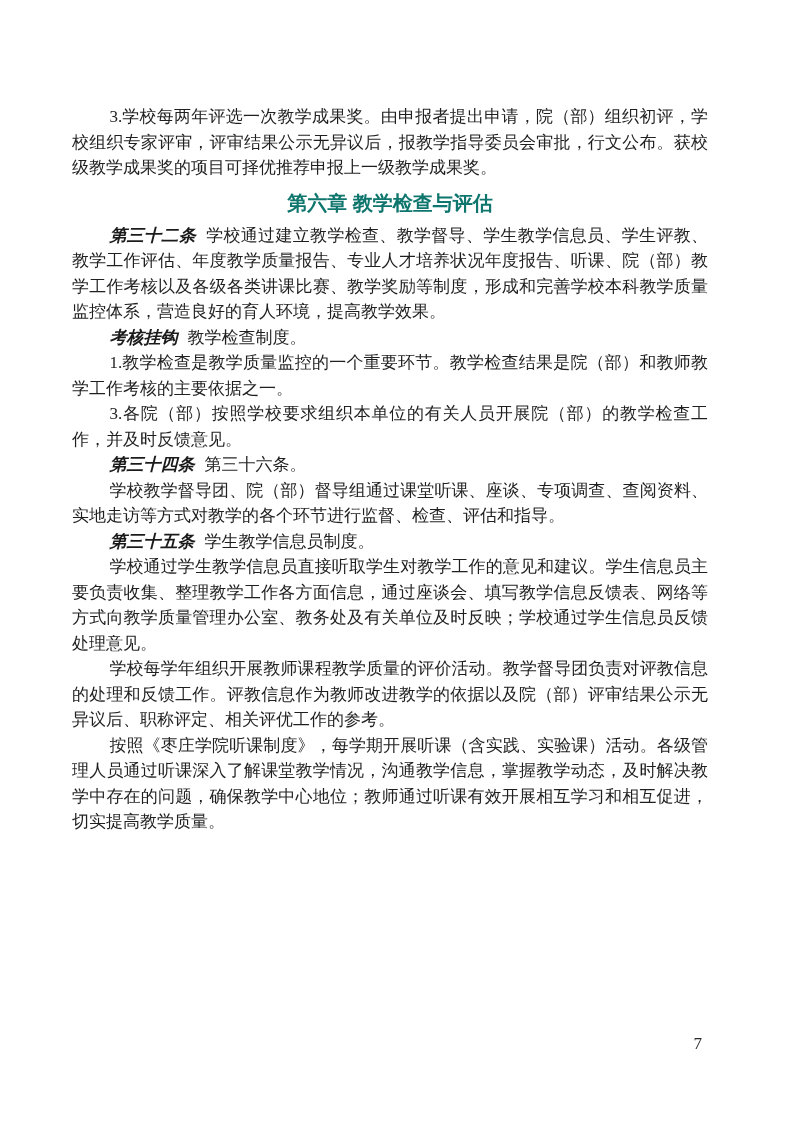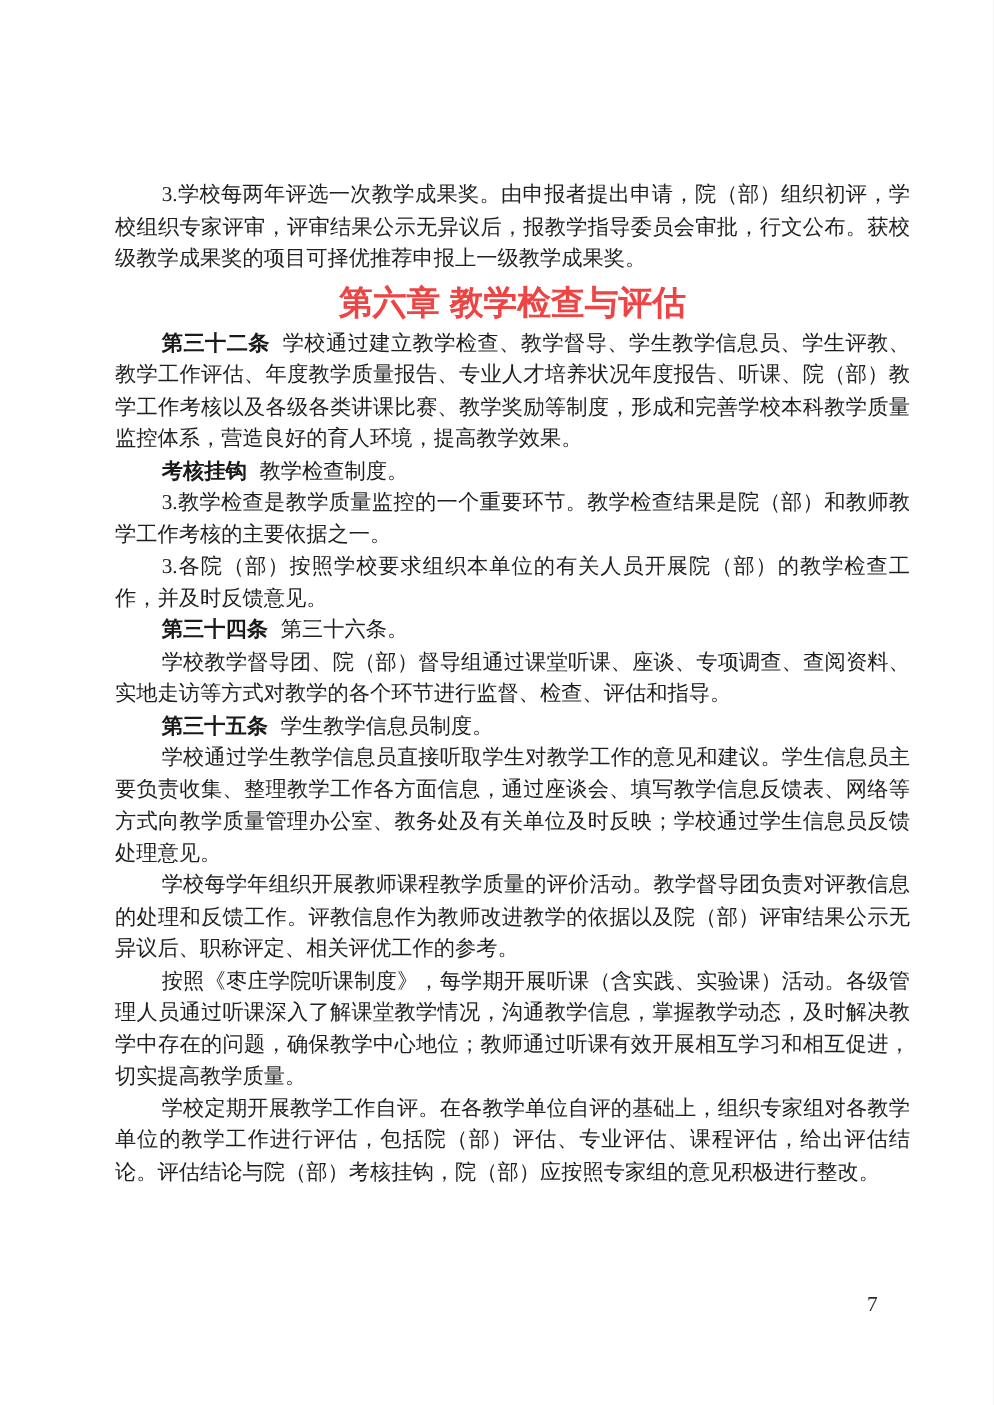--- a/index.html
+++ b/index.html
@@ -9,46 +9,46 @@
     height: 1124px;
     margin: 0 auto;
     background: #ffffff;
     overflow: hidden;
     font-family: "Liberation Serif", "DejaVu Serif", serif;
     color: #1f1f1f;
   }
   .content {
     position: absolute;
     top: 104px;
-    left: 92px;
+    left: 72px;
     width: 636px;
     font-size: 17px;
     line-height: 25.5px;
     text-align: justify;
-    margin-top: 39px;
   }
   p.para {
     margin: 0;
     text-indent: 2.2em;
   }
   h2.chapter-heading {
     margin: 9px 0 7px 0;
-    font-size: 27px;
+    font-size: 20px;
     line-height: 26px;
     font-weight: bold;
     text-align: center;
     text-indent: 0;
     font-family: "Liberation Sans", "DejaVu Sans", sans-serif;
-    color: #ef4444;
+    color: #0f766e;
   }
   .article-label {
     font-weight: bold;
     font-family: "Liberation Sans", "DejaVu Sans", sans-serif;
     margin-right: 0.6em;
     color: #1a1a1a;
+    font-style: italic;
   }
   .page-number {
     position: absolute;
     top: 1031px;
     right: 93px;
     font-size: 17px;
     line-height: 25px;
     color: #2a2a2a;
   }
 </style>
@@ -59,38 +59,37 @@
   <div class="content">
 
     <p class="para">3.学校每两年评选一次教学成果奖。由申报者提出申请，院（部）组织初评，学校组织专家评审，评审结果公示无异议后，报教学指导委员会审批，行文公布。获校级教学成果奖的项目可择优推荐申报上一级教学成果奖。</p>
 
     <h2 class="chapter-heading">第六章 教学检查与评估</h2>
 
     <p class="para"><b class="article-label">第三十二条</b><span>学校通过建立教学检查、教学督导、学生教学信息员、学生评教、教学工作评估、年度教学质量报告、专业人才培养状况年度报告、听课、院（部）教学工作考核以及各级各类讲课比赛、教学奖励等制度，形成和完善学校本科教学质量监控体系，营造良好的育人环境，提高教学效果。</span></p>
 
     <p class="para"><b class="article-label">考核挂钩</b><span>教学检查制度。</span></p>
 
-    <p class="para">3.教学检查是教学质量监控的一个重要环节。教学检查结果是院（部）和教师教学工作考核的主要依据之一。</p>
+    <p class="para">1.教学检查是教学质量监控的一个重要环节。教学检查结果是院（部）和教师教学工作考核的主要依据之一。</p>
 
 
     <p class="para">3.各院（部）按照学校要求组织本单位的有关人员开展院（部）的教学检查工作，并及时反馈意见。</p>
 
     <p class="para"><b class="article-label">第三十四条</b><span>第三十六条。</span></p>
 
     <p class="para">学校教学督导团、院（部）督导组通过课堂听课、座谈、专项调查、查阅资料、实地走访等方式对教学的各个环节进行监督、检查、评估和指导。</p>
 
     <p class="para"><b class="article-label">第三十五条</b><span>学生教学信息员制度。</span></p>
 
     <p class="para">学校通过学生教学信息员直接听取学生对教学工作的意见和建议。学生信息员主要负责收集、整理教学工作各方面信息，通过座谈会、填写教学信息反馈表、网络等方式向教学质量管理办公室、教务处及有关单位及时反映；学校通过学生信息员反馈处理意见。</p>
 
 
     <p class="para">学校每学年组织开展教师课程教学质量的评价活动。教学督导团负责对评教信息的处理和反馈工作。评教信息作为教师改进教学的依据以及院（部）评审结果公示无异议后、职称评定、相关评优工作的参考。</p>
 
 
     <p class="para">按照《枣庄学院听课制度》，每学期开展听课（含实践、实验课）活动。各级管理人员通过听课深入了解课堂教学情况，沟通教学信息，掌握教学动态，及时解决教学中存在的问题，确保教学中心地位；教师通过听课有效开展相互学习和相互促进，切实提高教学质量。</p>
 
 
-    <p class="para">学校定期开展教学工作自评。在各教学单位自评的基础上，组织专家组对各教学单位的教学工作进行评估，包括院（部）评估、专业评估、课程评估，给出评估结论。评估结论与院（部）考核挂钩，院（部）应按照专家组的意见积极进行整改。</p>
 
   </div>
 
   <div class="page-number">7</div>
 </div>
 
 </body></html>

